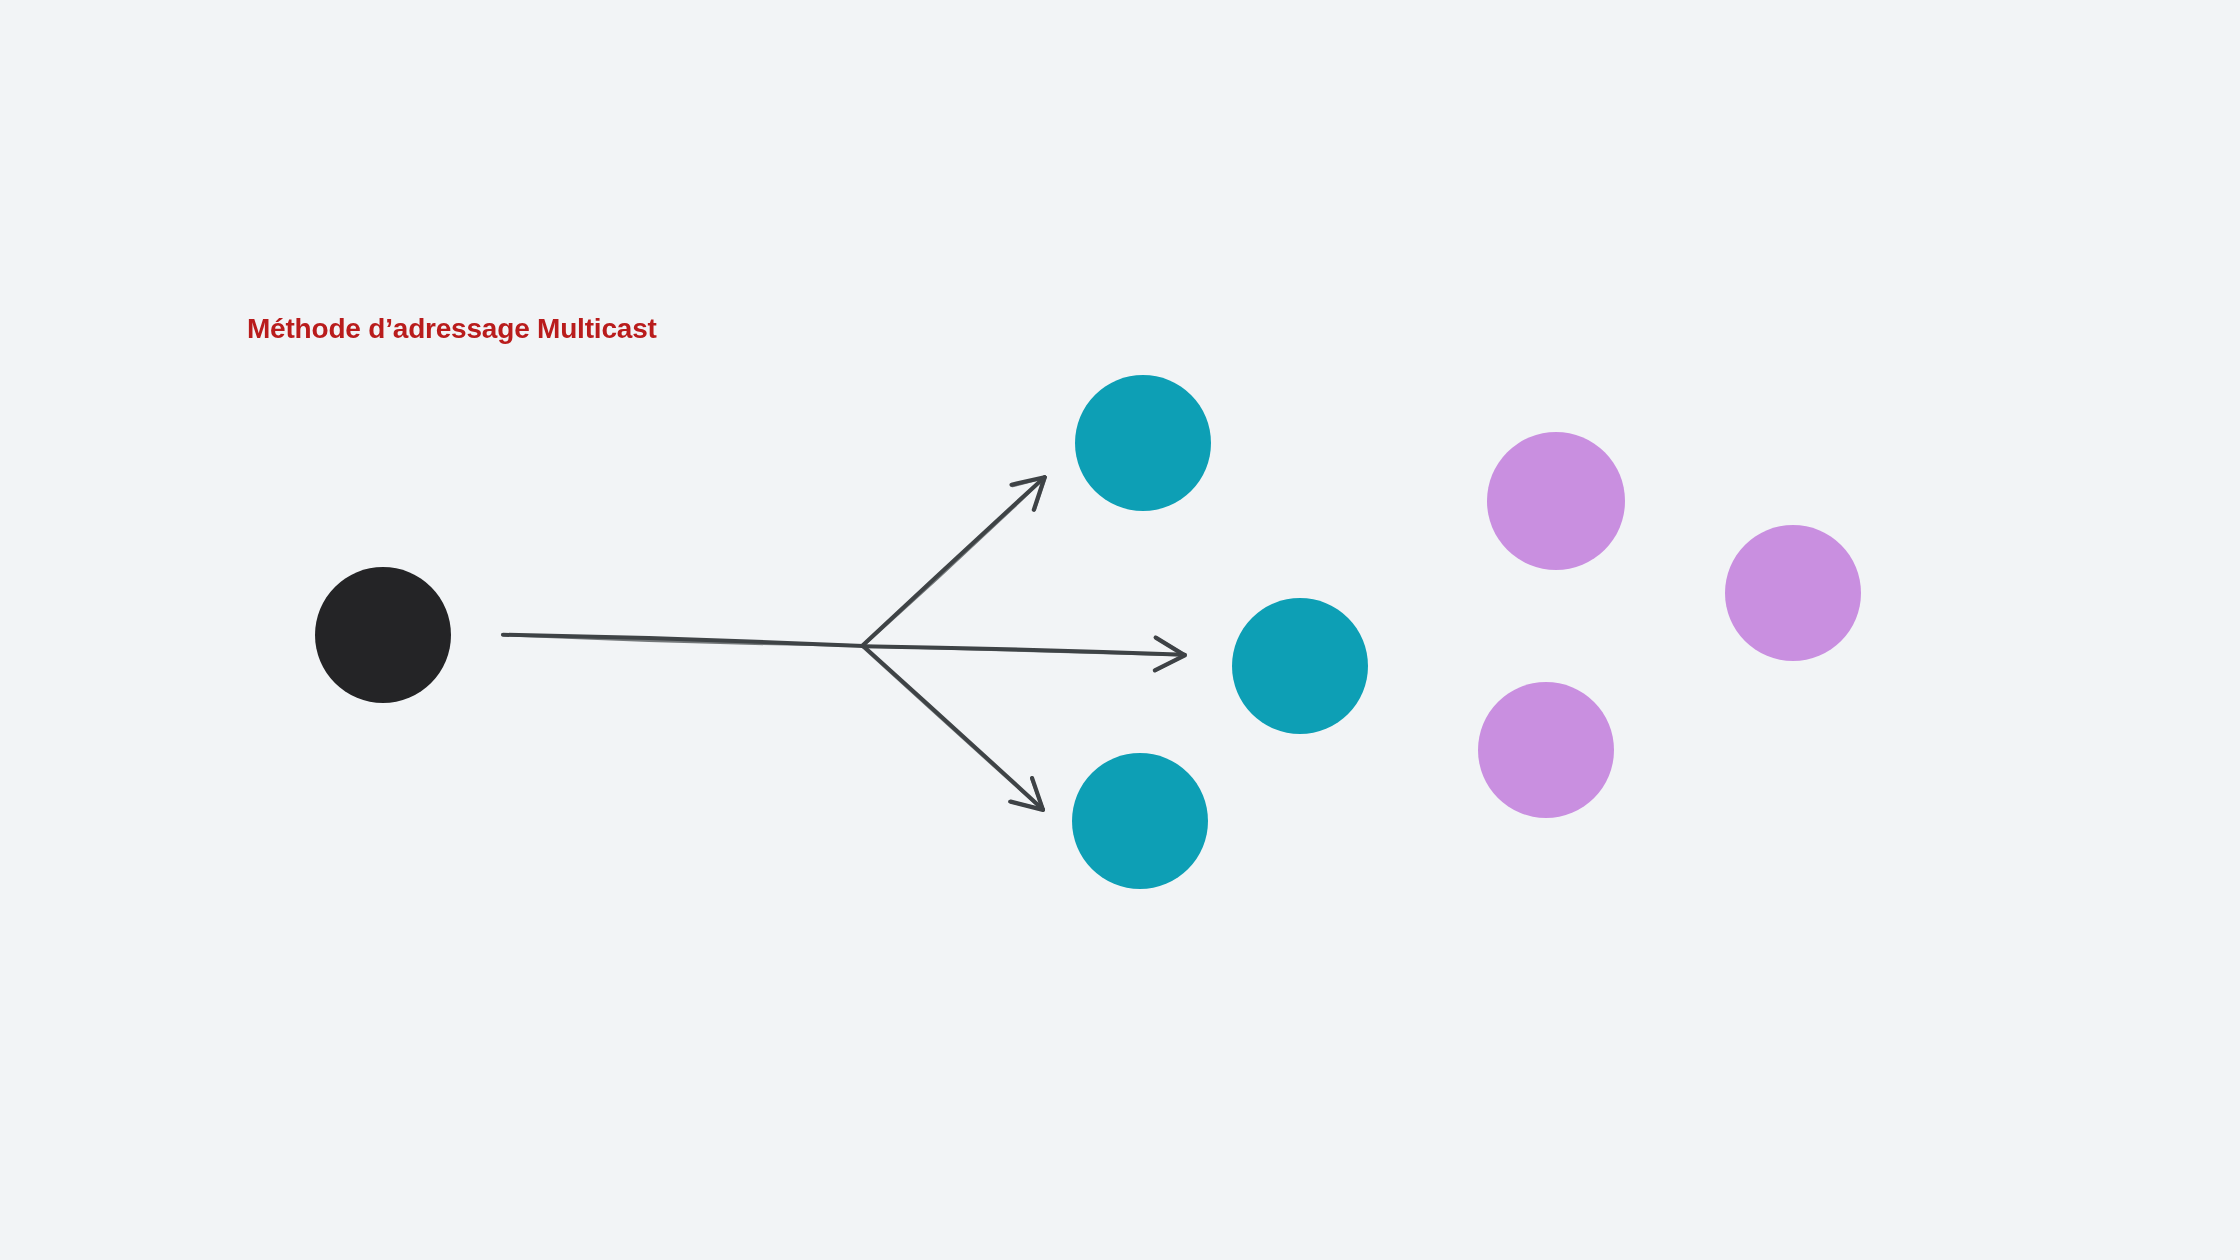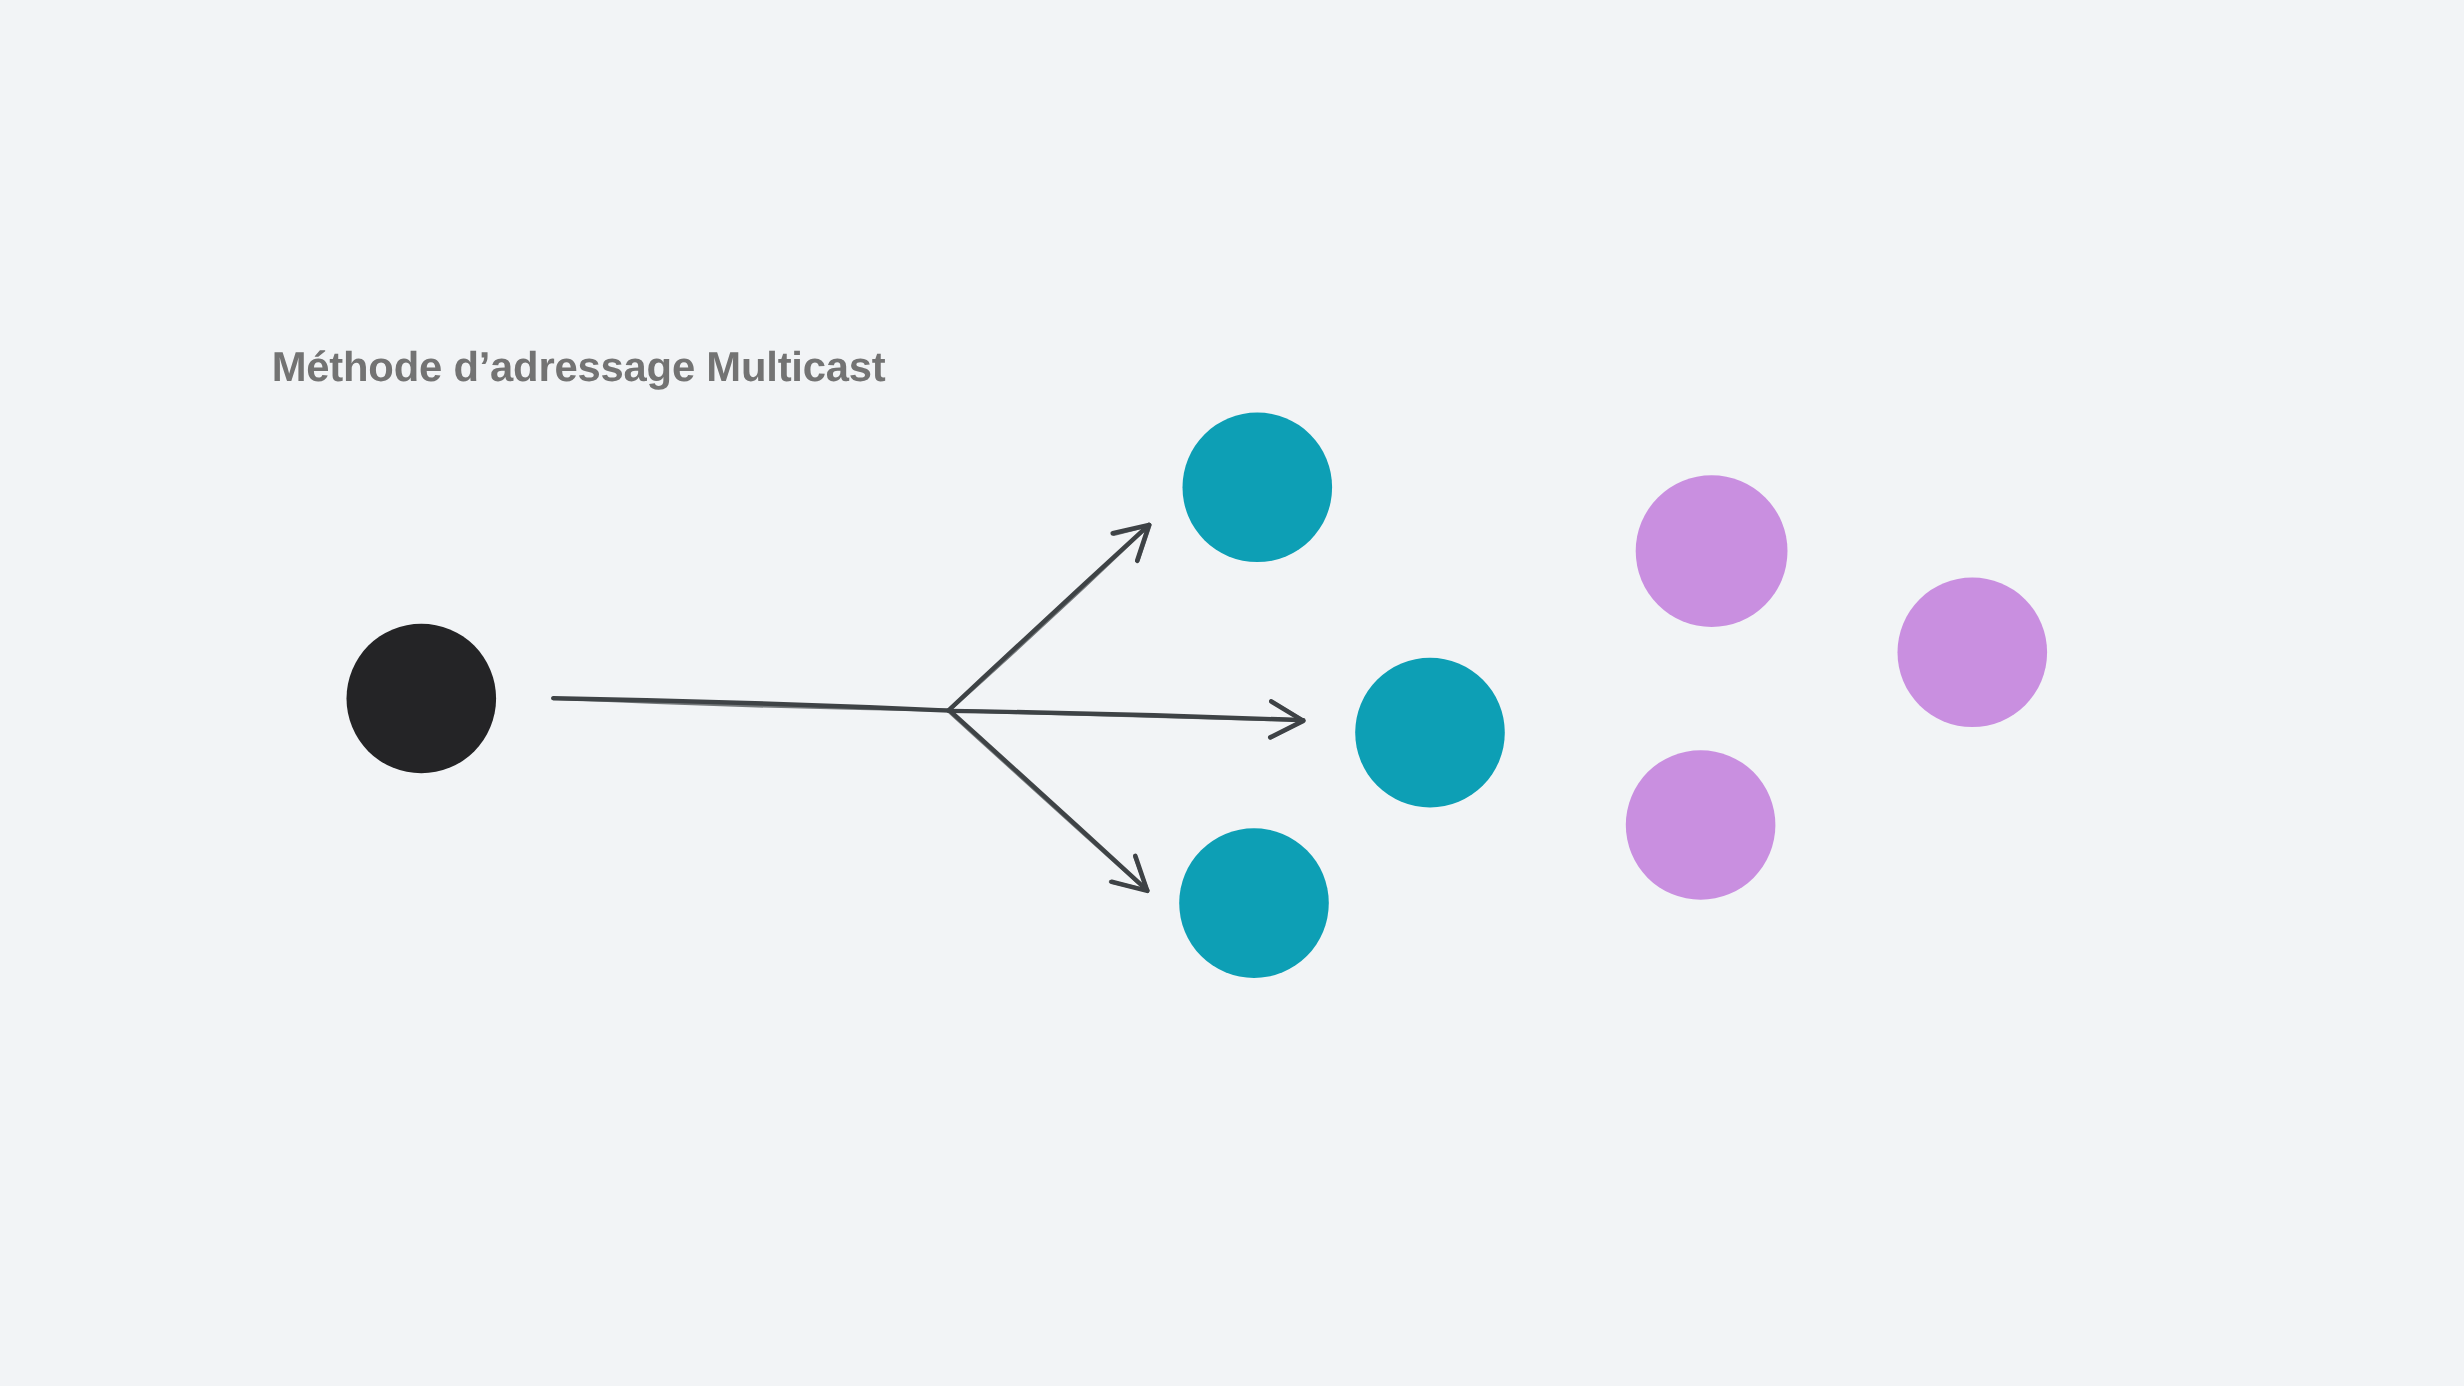--- a/index.html
+++ b/index.html
@@ -41,21 +41,21 @@
   }
   .node-circle {
     
   }
 </style>
 </head>
 <body style="background: rgb(242, 244, 246);">
 
 <div id="canvas" style="width: 2240px; height: 1260px; background: rgb(242, 244, 246);">
 
-  <div id="diagram-title" style="left: 247px; top: 313px; color: #737373; font-size: 38px;">Méthode d’adressage Multicast</div>
+  <div id="diagram-title" style="left: 247px; top: 313px; color: #b91c1c; font-size: 28px;">Méthode d’adressage Multicast</div>
 
   <svg id="scene" viewBox="0 0 2240 1260" width="2240" height="1260" xmlns="http://www.w3.org/2000/svg">
 
     <g id="arrow-layer">
         <g>
           <path d="M 503.06766719818114 634.7793470382691 Q 683.0226702412723 638.0334344891943 863.206622505188 646.0350435256958" stroke="#3f4346" stroke-width="4" stroke-linecap="round" stroke-linejoin="round" fill="none" opacity="1"></path>
           <path d="M 502.319295501709 634.7957970142364 Q 682.9100890154184 642.8936002894008 862.6515605926513 645.6320255637169" stroke="#3f4346" stroke-width="2.88" stroke-linecap="round" stroke-linejoin="round" fill="none" opacity="0.7"></path>
         </g>
         <g>
           <path d="M 862.8145031452179 645.2484056472779 Q 954.2508213177517 559.7308576535196 1044.4863921955227 477.2084211051464" stroke="#3f4346" stroke-width="4" stroke-linecap="round" stroke-linejoin="round" fill="none" opacity="1"></path>

